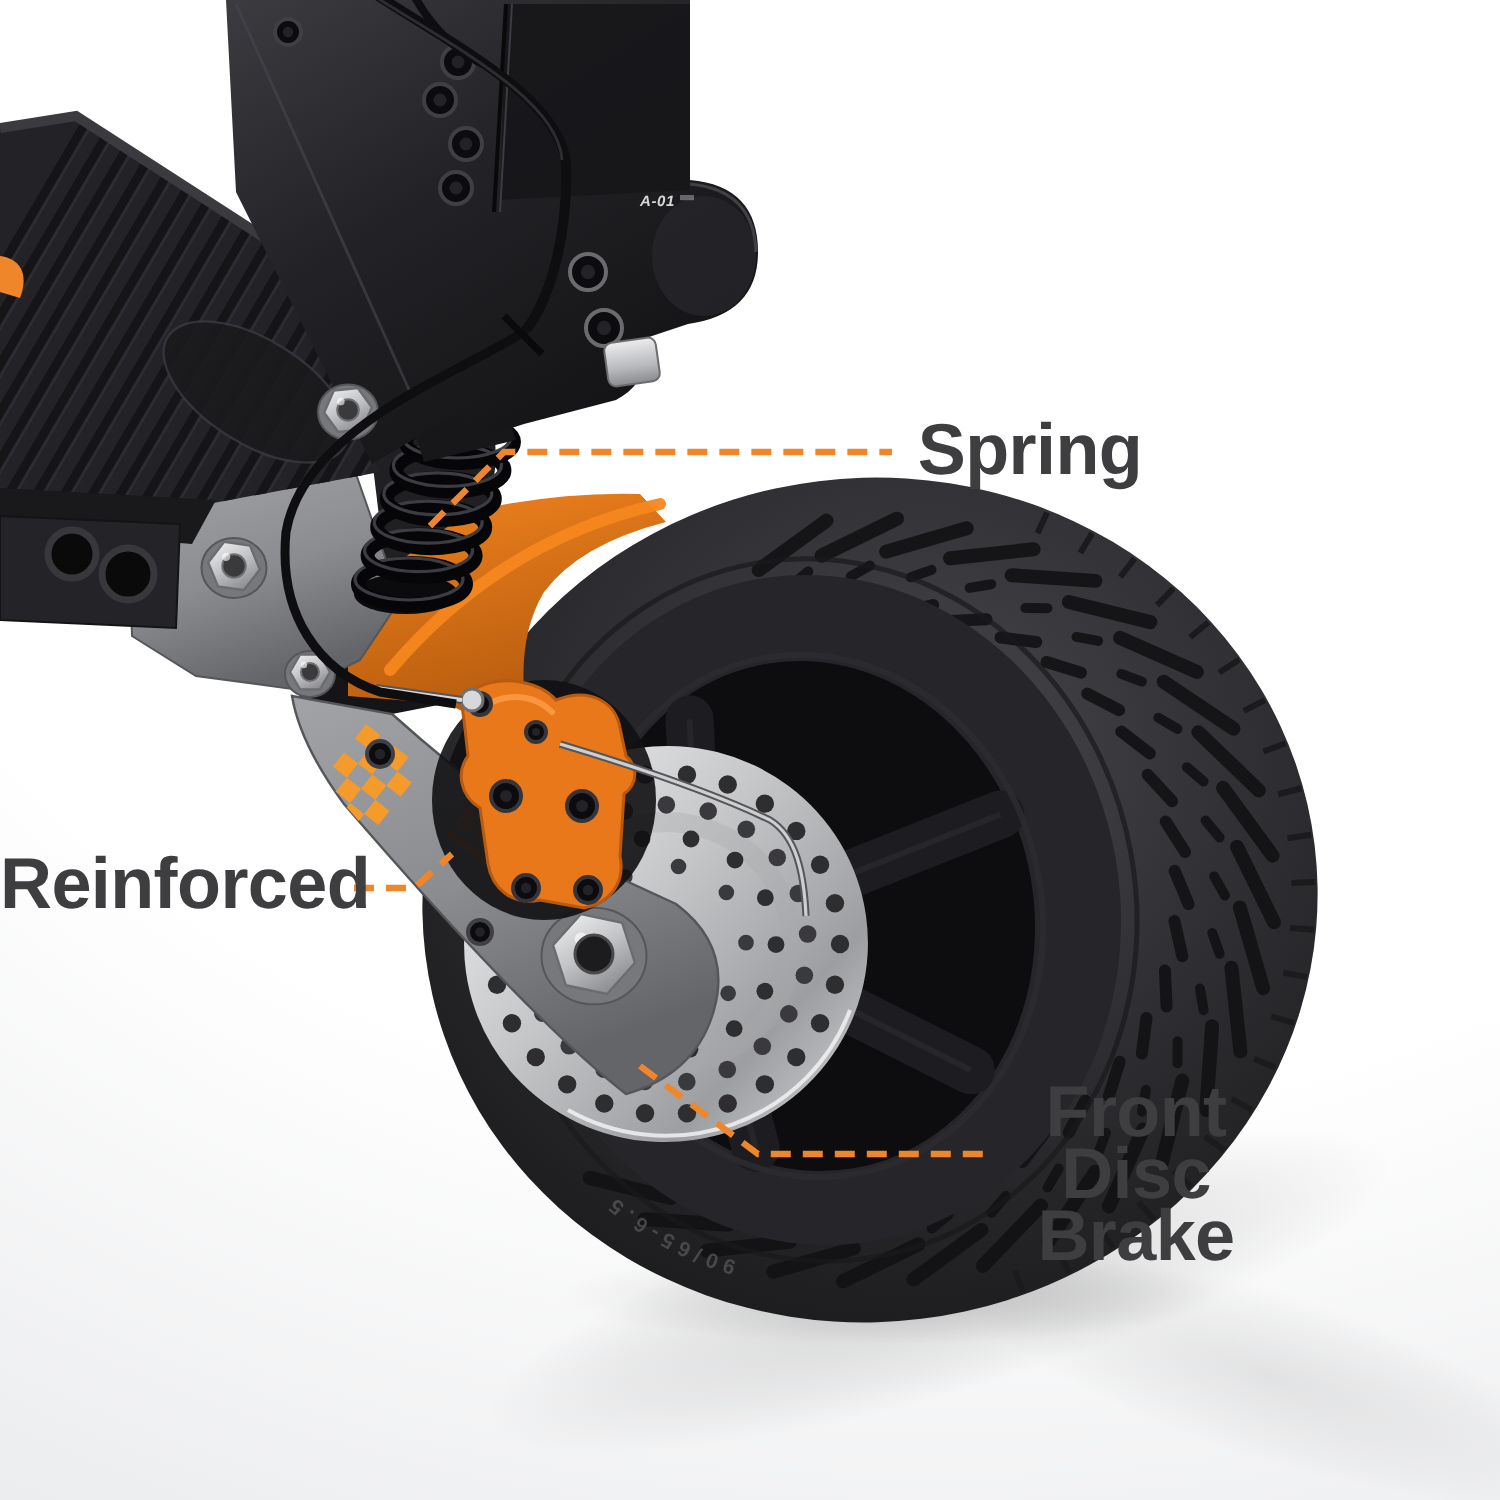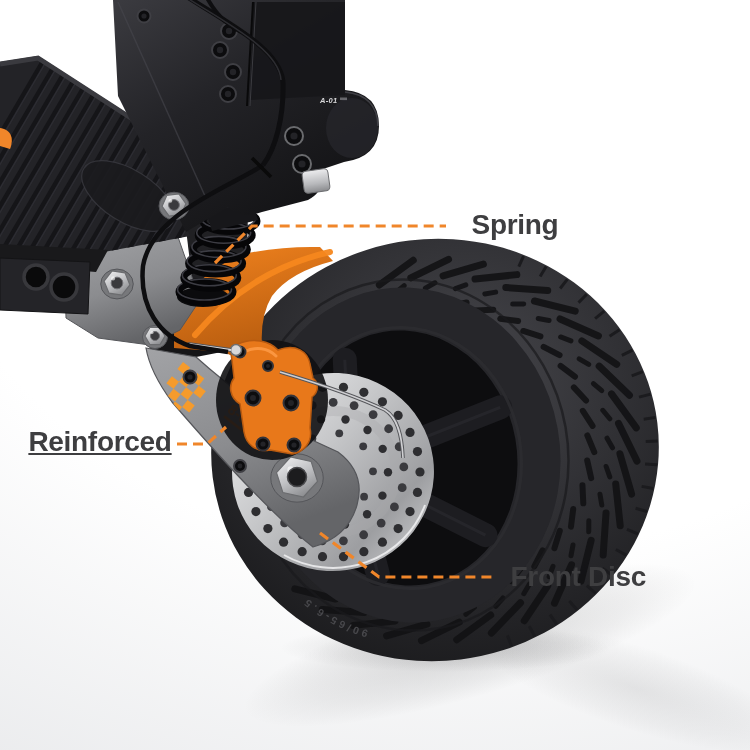--- a/index.html
+++ b/index.html
@@ -1,20 +1,20 @@
 <!DOCTYPE html>
 <html style="--accent: #F0862A; --label_text: #3E3E40; --caliper: #E8781A; --caliper_dark: #B85A10; --fender: #D96F15; --fender_bright: #F5871E; --checker: #F59B2C; --arm_gray: #97989B; --arm_gray_dark: #6E6F72; --background_top: #FFFFFF; --background_edge: #E9EAEC;"><head>
 <meta charset="utf-8">
 <style>
   html,body{margin:0;padding:0;}
   body{font-family:"Liberation Sans","DejaVu Sans",sans-serif;}
   .stage{position:relative;width:750px;height:750px;overflow:hidden;
     background:radial-gradient(130% 95% at 62% 22%, var(--background_top,#ffffff) 55%, var(--background_edge,#e9eaec) 100%);}
   svg{position:absolute;left:0;top:0;}
-  .lbl{position:absolute;text-align:center;font-weight:700;font-size:28px;line-height:31px;
+  .lbl{position:absolute;text-align:center;font-weight:700;font-size:36px;line-height:31px;
     color:var(--label_text,#3e3e40);letter-spacing:-0.3px;}
   .leader{fill:none;stroke:var(--accent,#f08428);stroke-width:3.2;stroke-dasharray:10 6;}
 </style>
 </head>
 <body>
 
 <div class="stage">
 
 <svg width="750" height="750" viewBox="0 0 750 750">
   <defs>
@@ -482,20 +482,21 @@
   </g>
 
   <polyline class="leader" points="215,263 252,226 446,226"></polyline>
   <polyline class="leader" points="177,444 207,444 226,427"></polyline>
   <polyline class="leader" points="320,533 379,577 492,577"></polyline>
 </svg>
 
 <div class="lbl" style="left:428px;top:209px;width:174px;">
   <div>Spring</div>
 </div>
-<div class="lbl" style="left:12px;top:426px;width:176px;text-decoration:underline;">
+<div class="lbl" style="left:0;top:426px;width:176px;">
   <div>Reinforced</div>
 </div>
-<div class="lbl" style="left:490px;top:561px;width:156px;text-align:right;">
+<div class="lbl" style="left:490px;top:540px;width:156px;">
   <div>Front Disc</div>
+  <div>Brake</div>
 </div>
 
 </div>
 
 </body></html>

